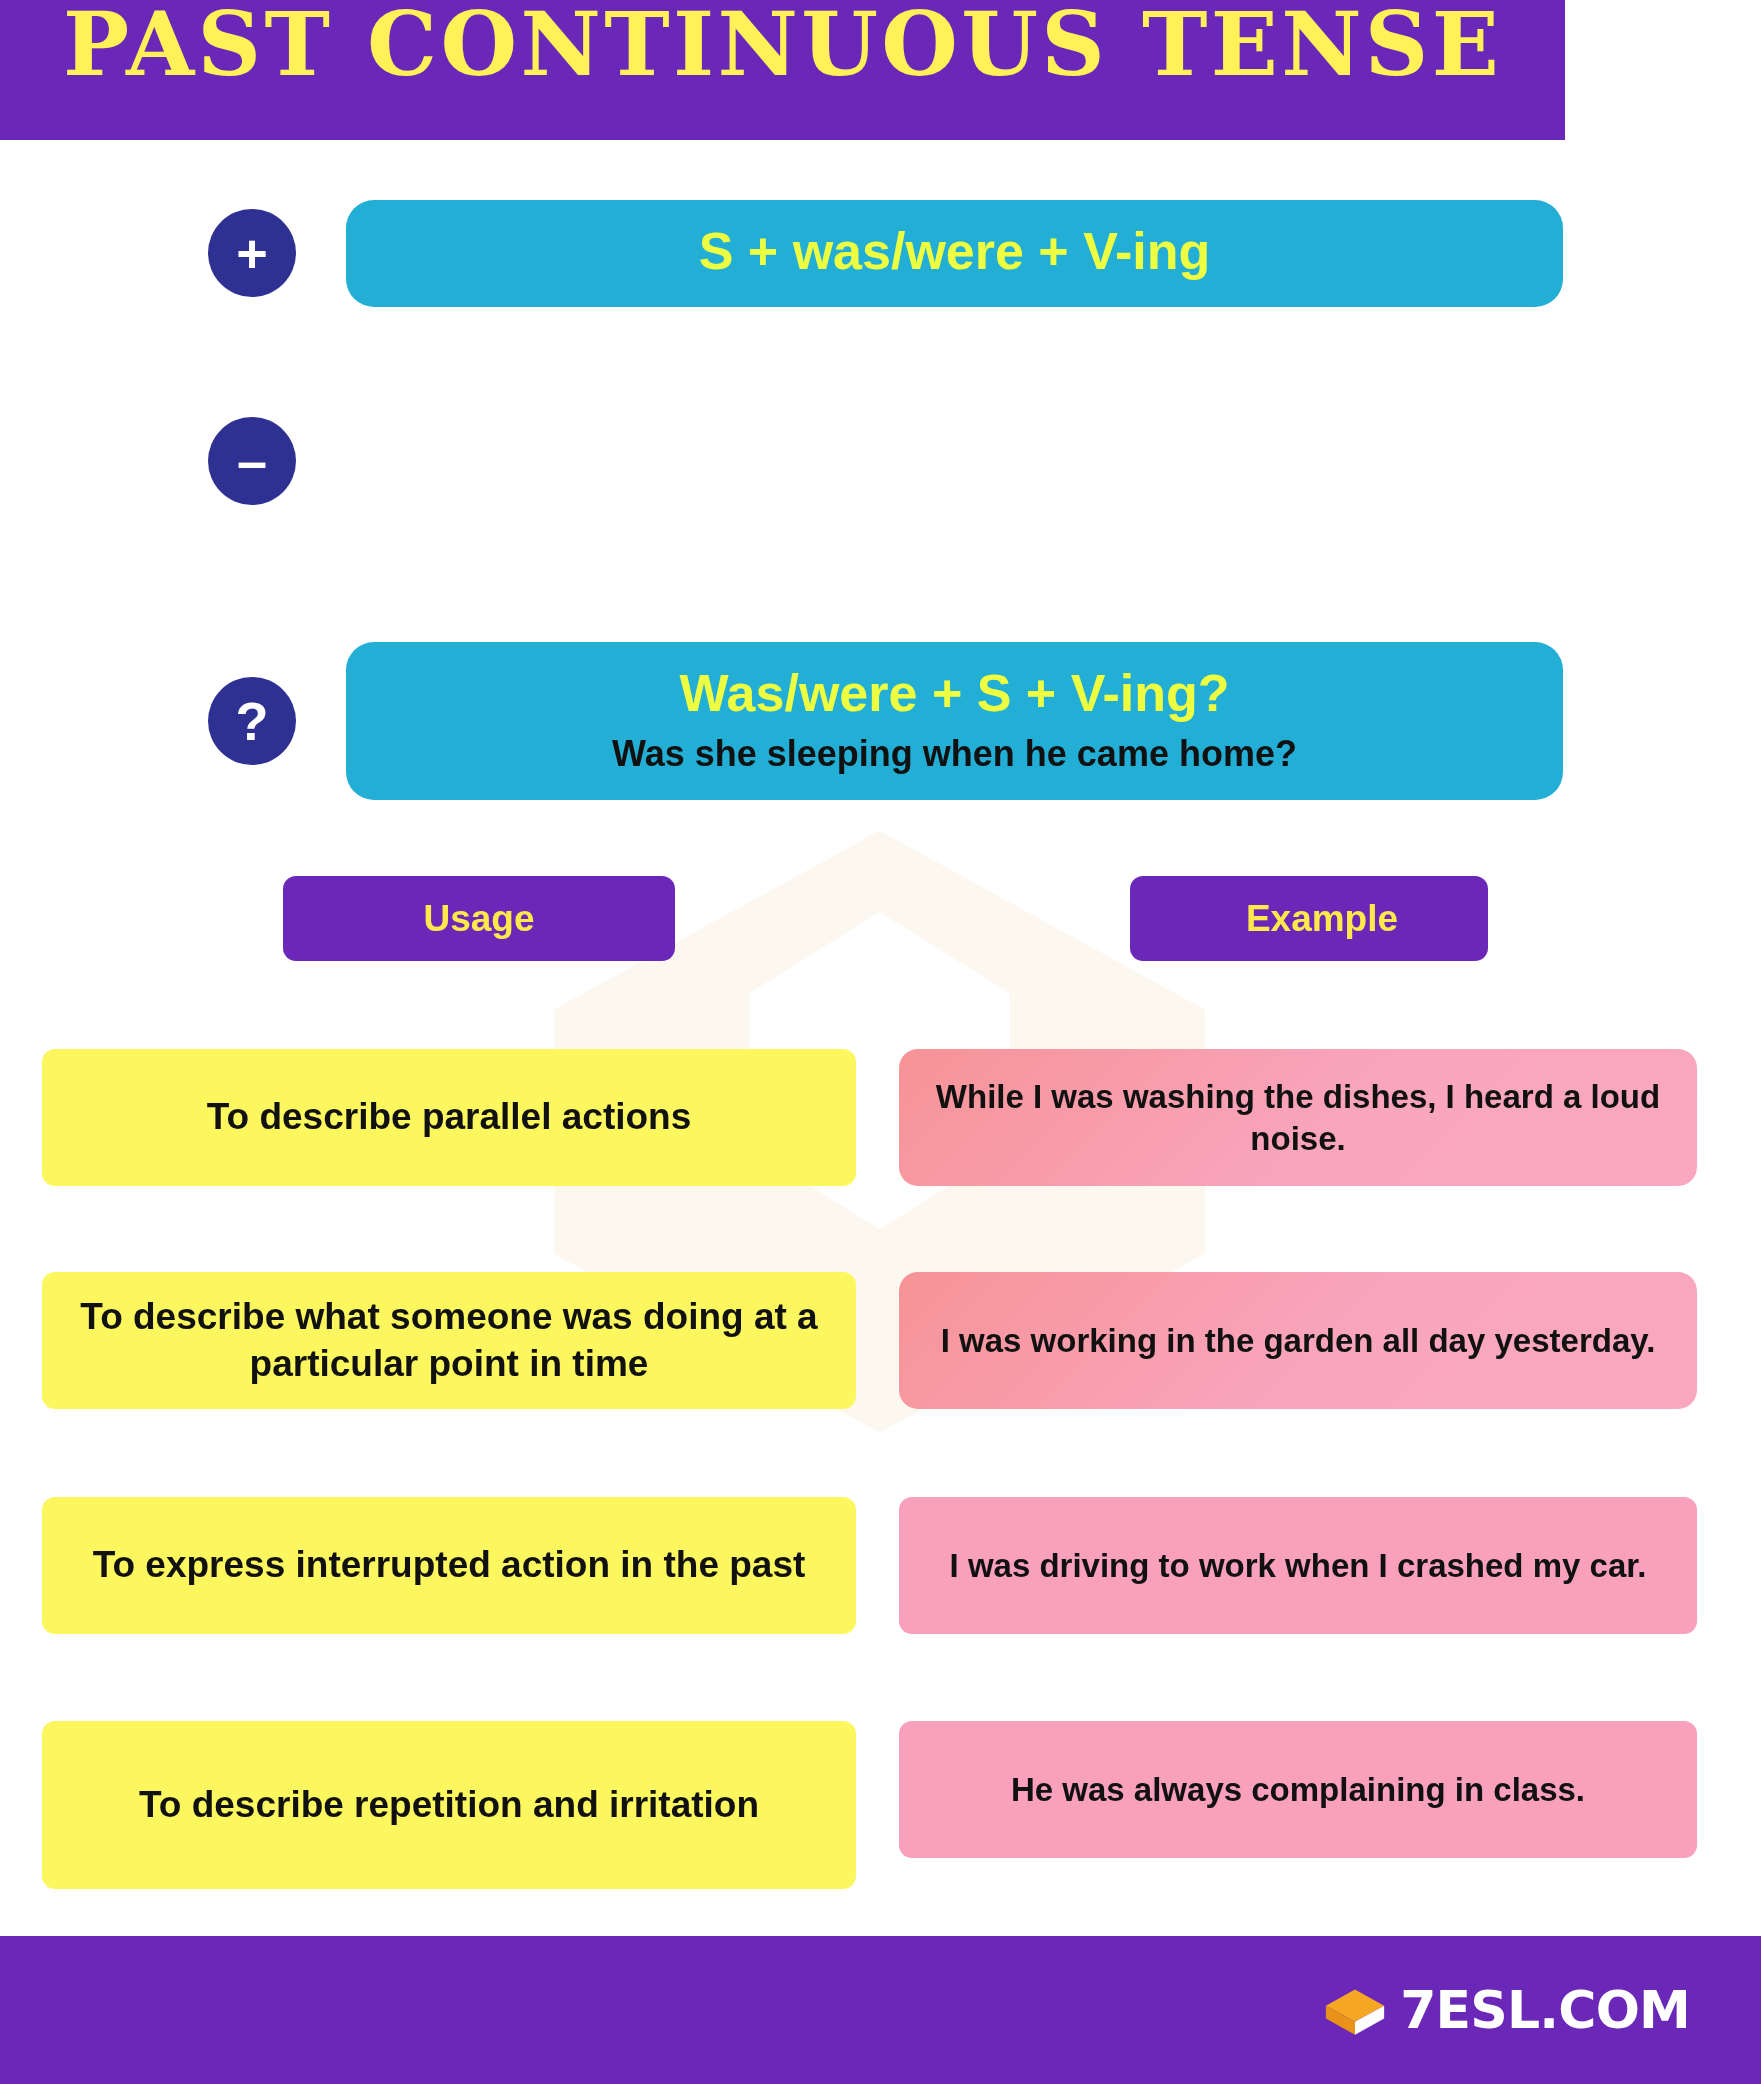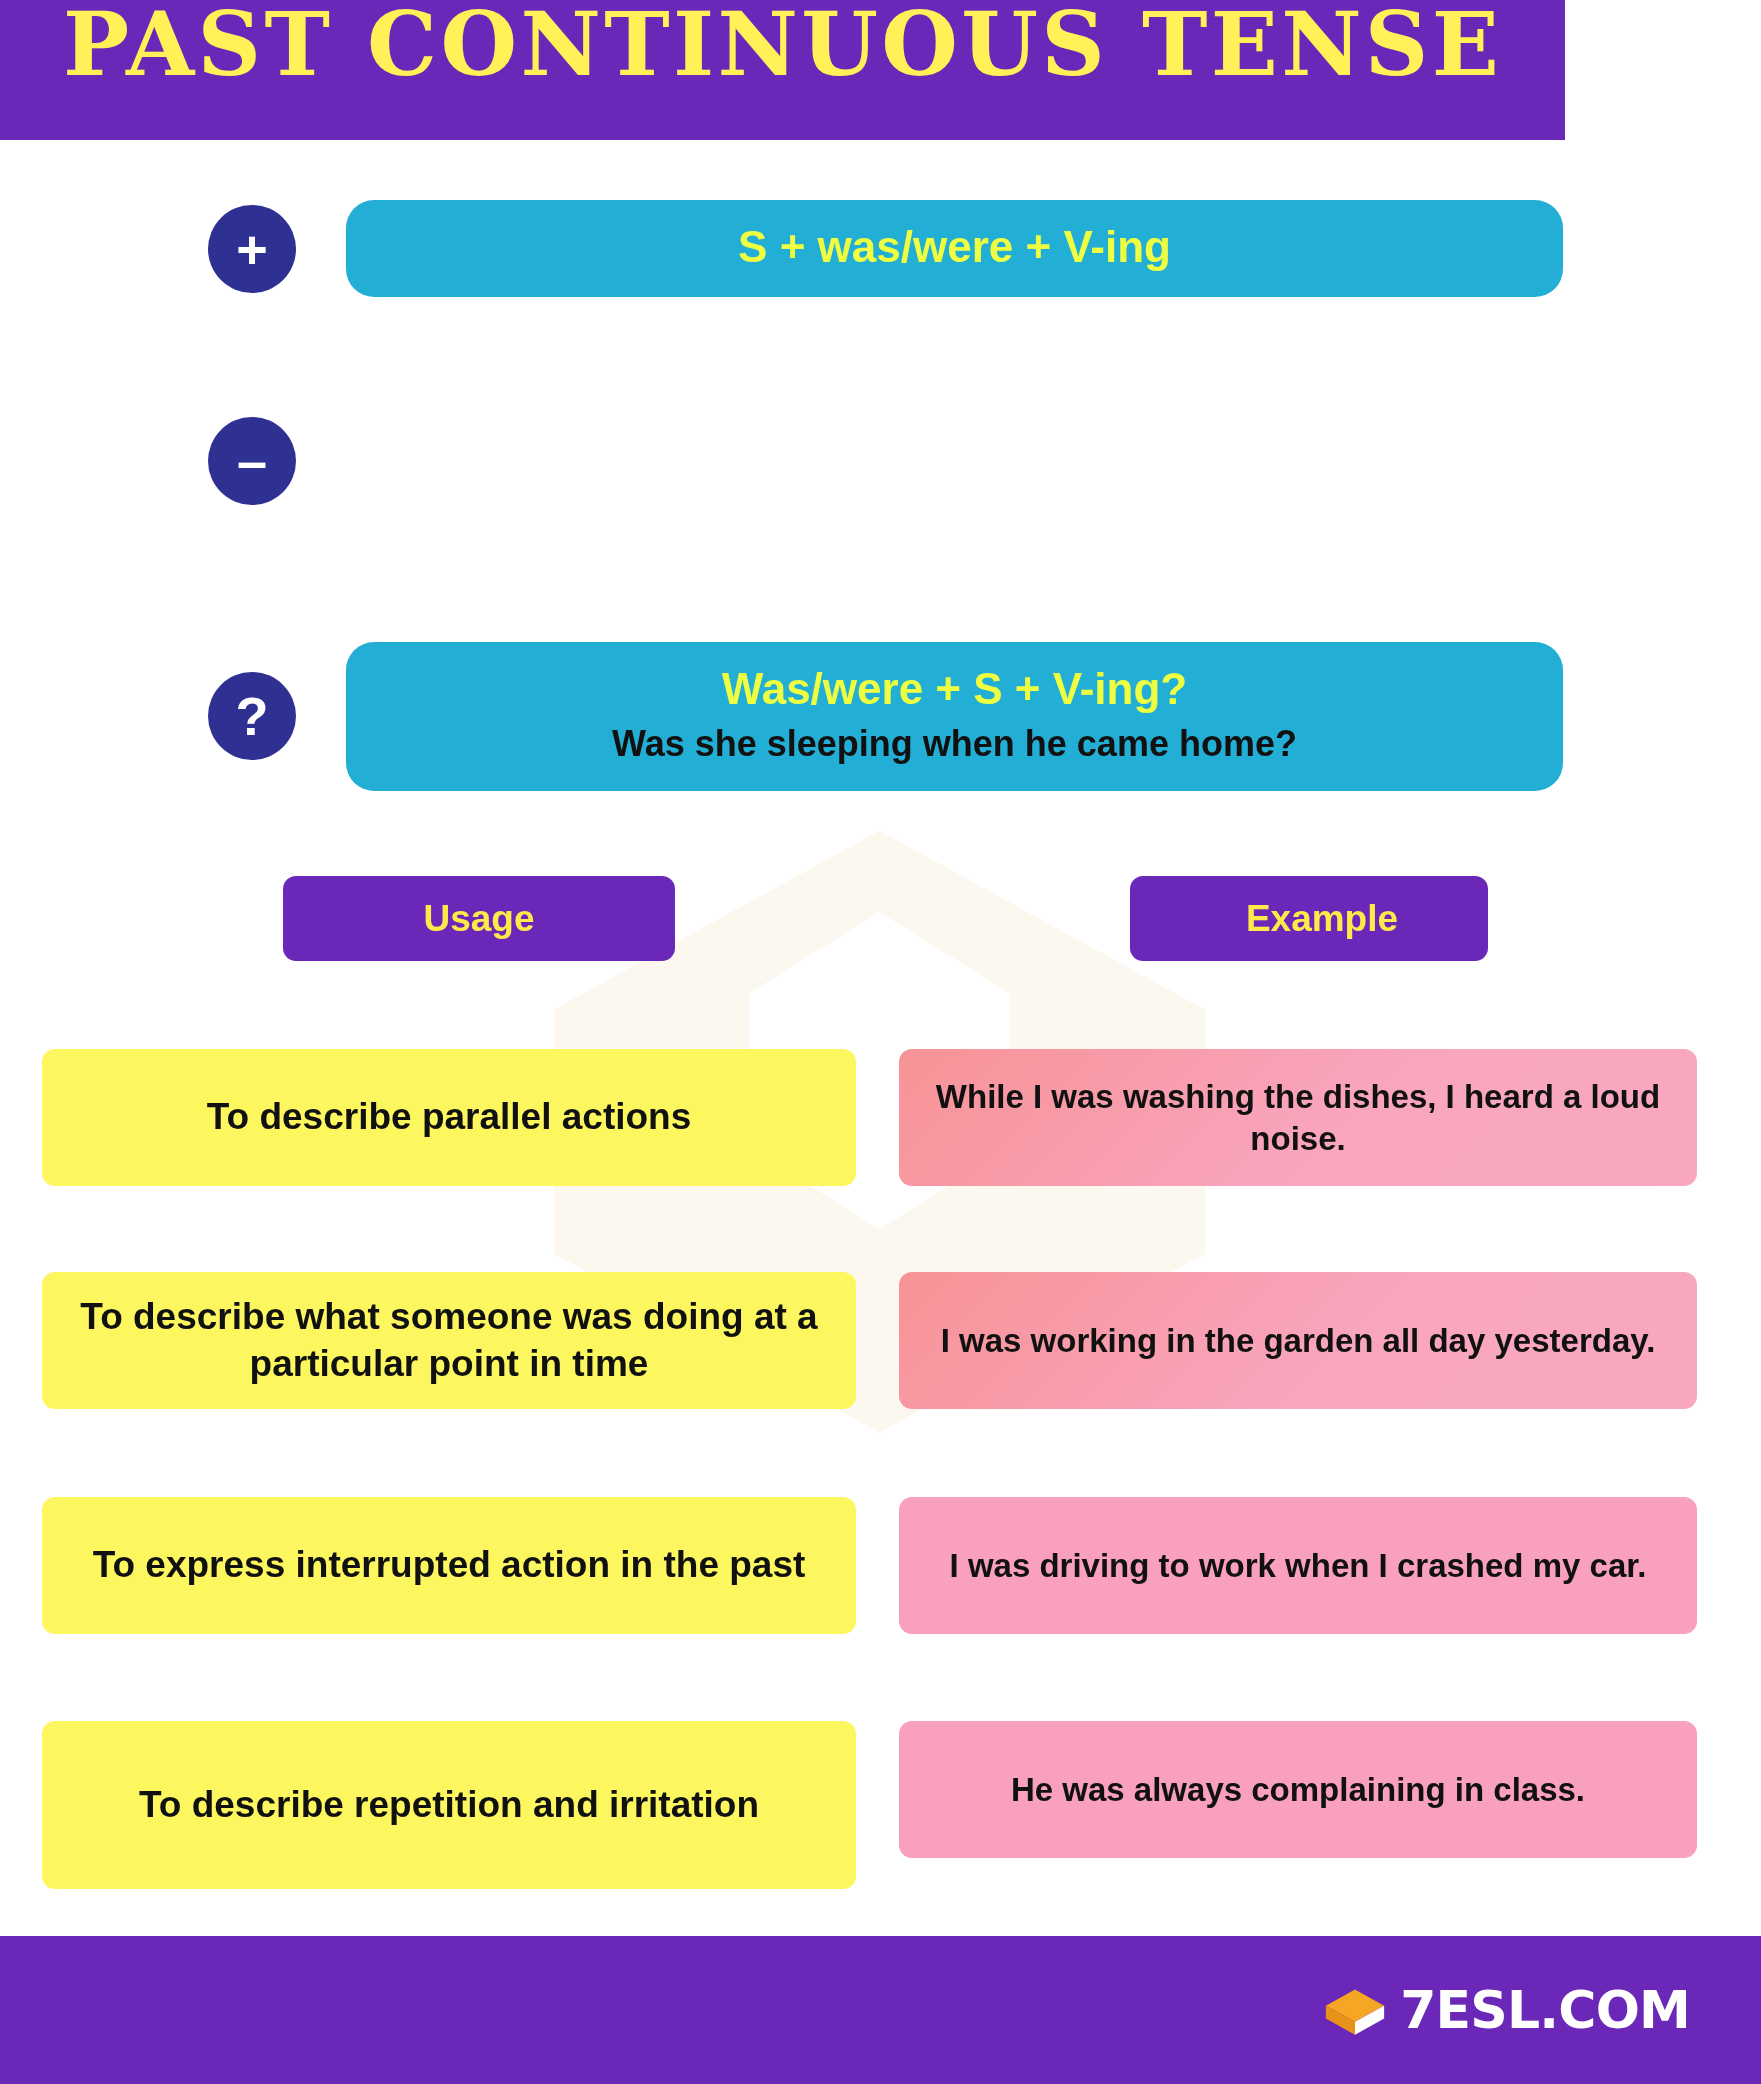--- a/index.html
+++ b/index.html
@@ -81,21 +81,21 @@
     margin-left: 50px;
     width: 1217px;
     border-radius: 28px;
     background: #23AFD5;
     padding: 21px 16.3px 24.4px 16.3px;
     box-sizing: border-box;
     text-align: center;
   }
   .formula-pattern {
     color: #EEFF41;
-    font-size: 44px;
+    font-size: 52px;
     font-weight: bold;
     line-height: 1.18;
   }
   .formula-example {
     color: #111111;
     font-size: 36px;
     font-weight: bold;
     line-height: 1.25;
     margin-top: 6.5px;
   }
@@ -146,20 +146,21 @@
     font-size: 37px;
   }
   .example-cell {
     left: 899px;
     width: 798px;
     background: #F9A0BC;
     font-size: 33px;
   }
   .example-cell.gradient {
     background: linear-gradient(135deg, #F79396 0%, #F9A5BE 55%, #F9A8C0 100%);
+    border-radius: 19px;
   }
 
   
   .footer {
     position: absolute;
     left: 0;
     bottom: 0;
     width: 1762px;
     height: 148px;
     background: #6B28B8;

